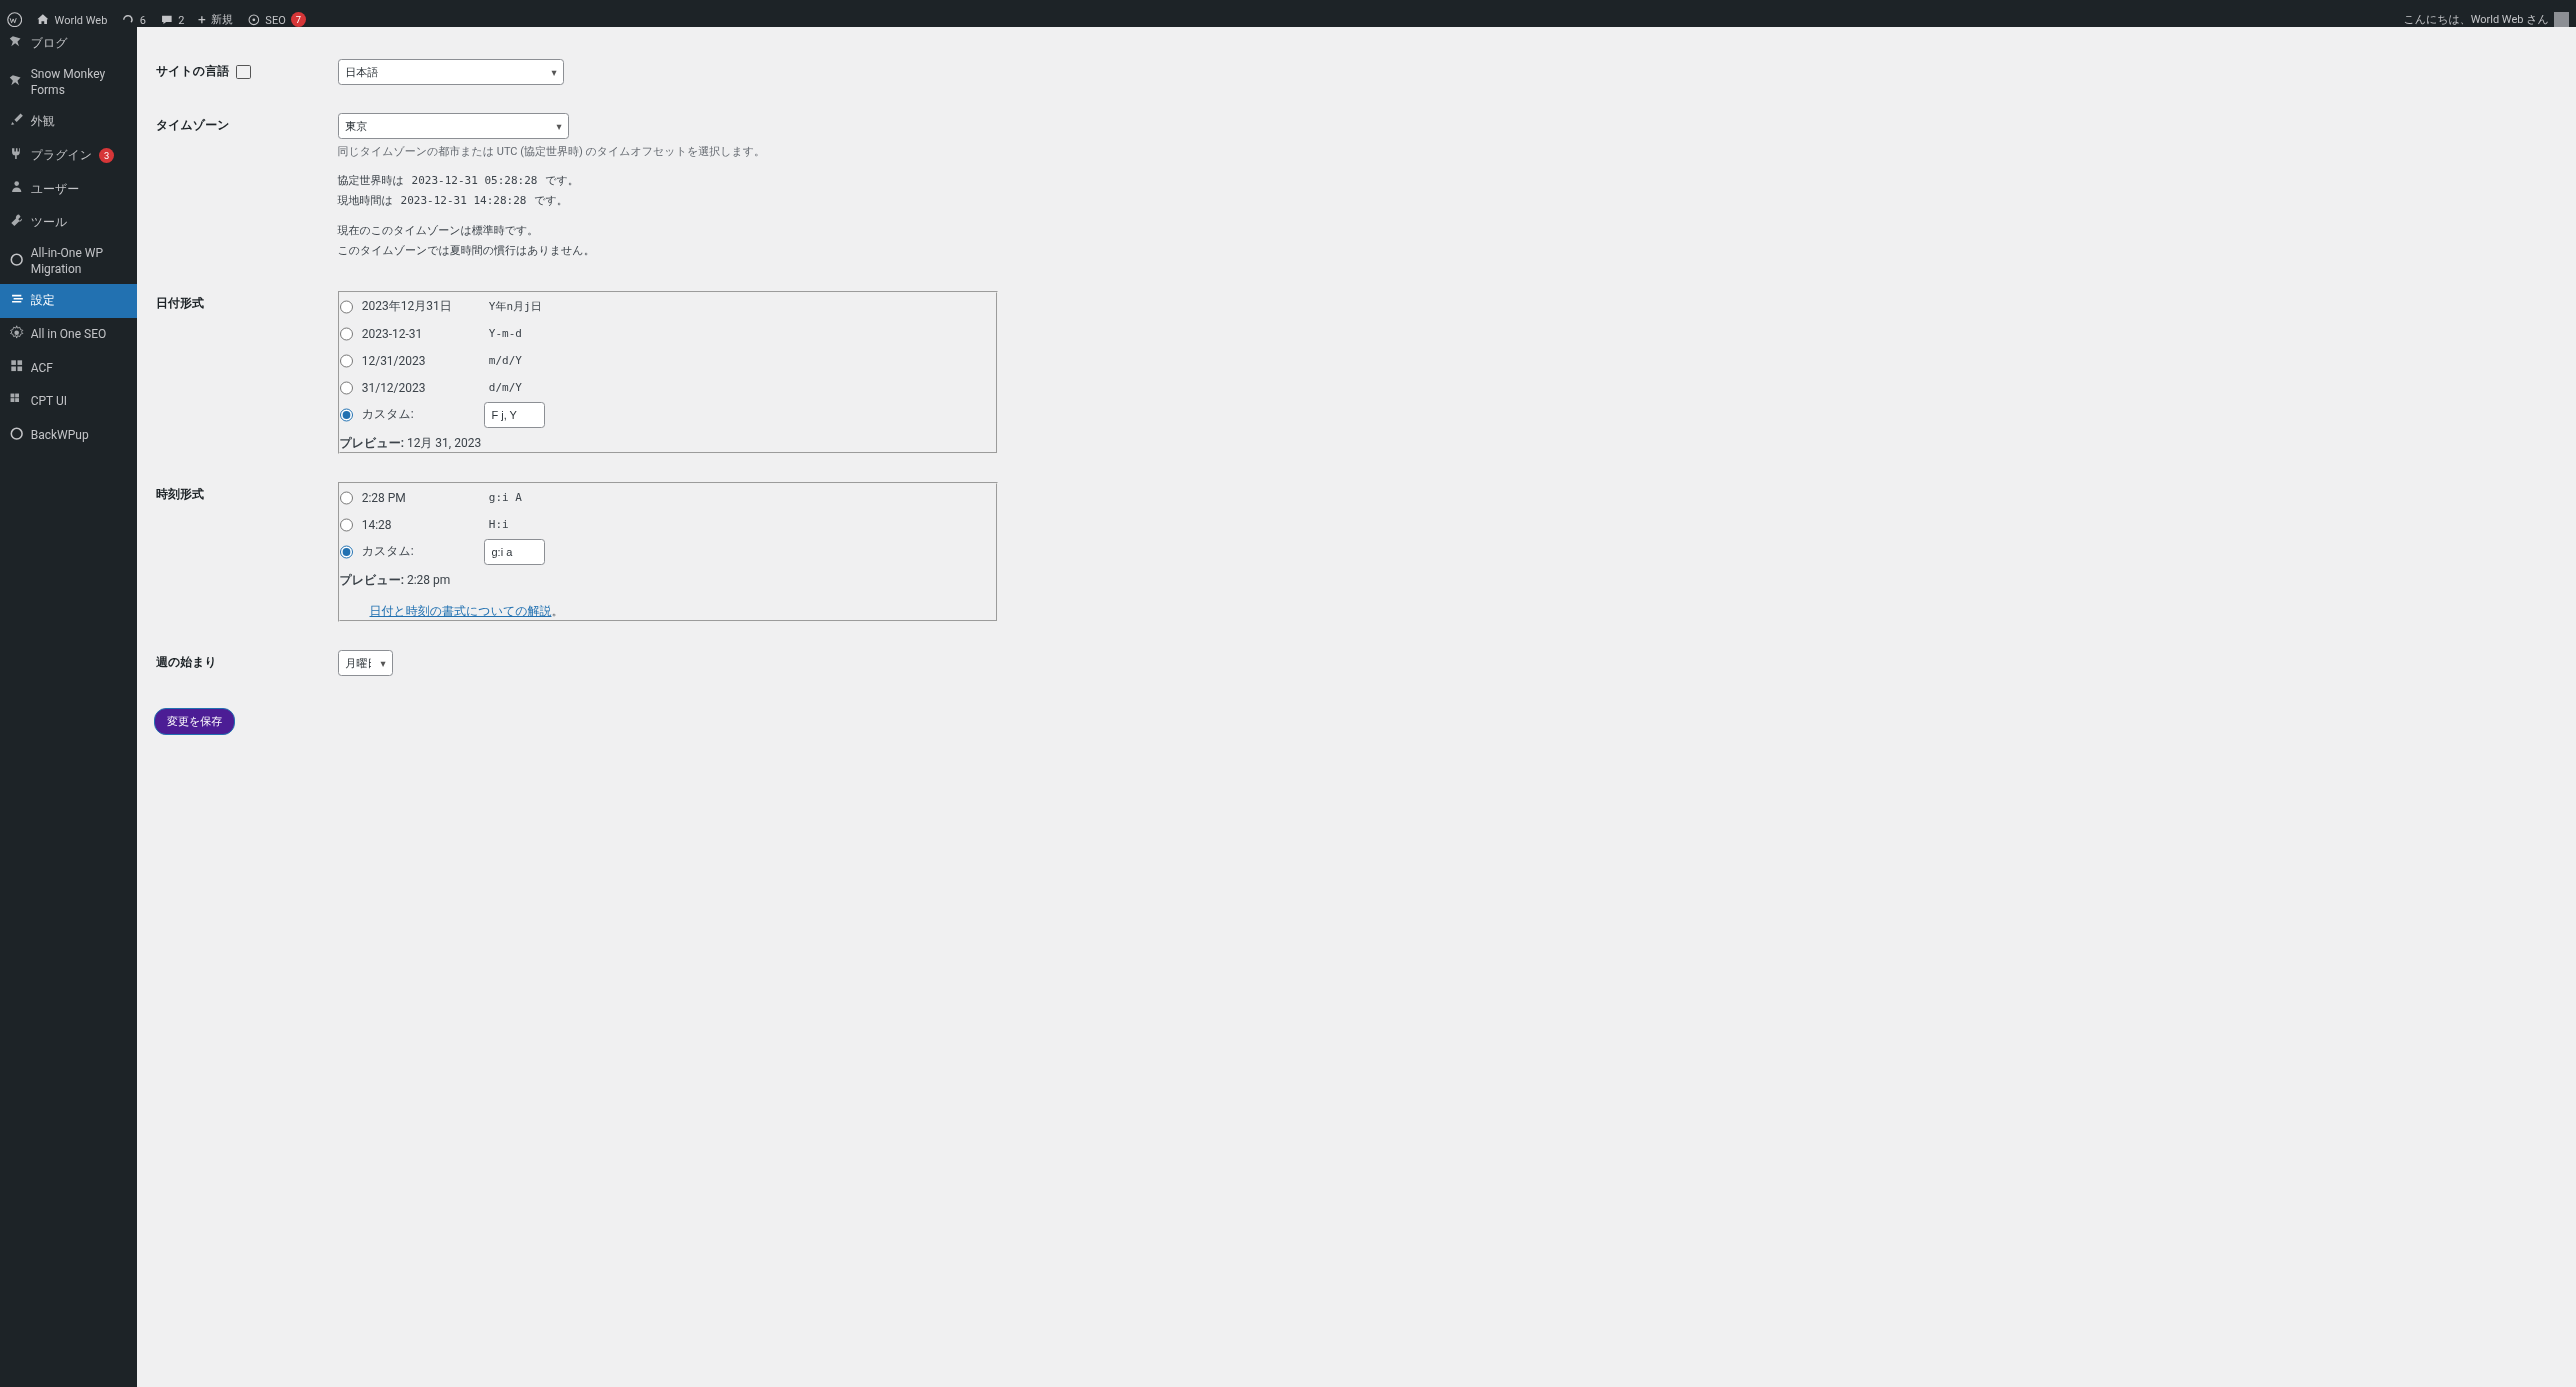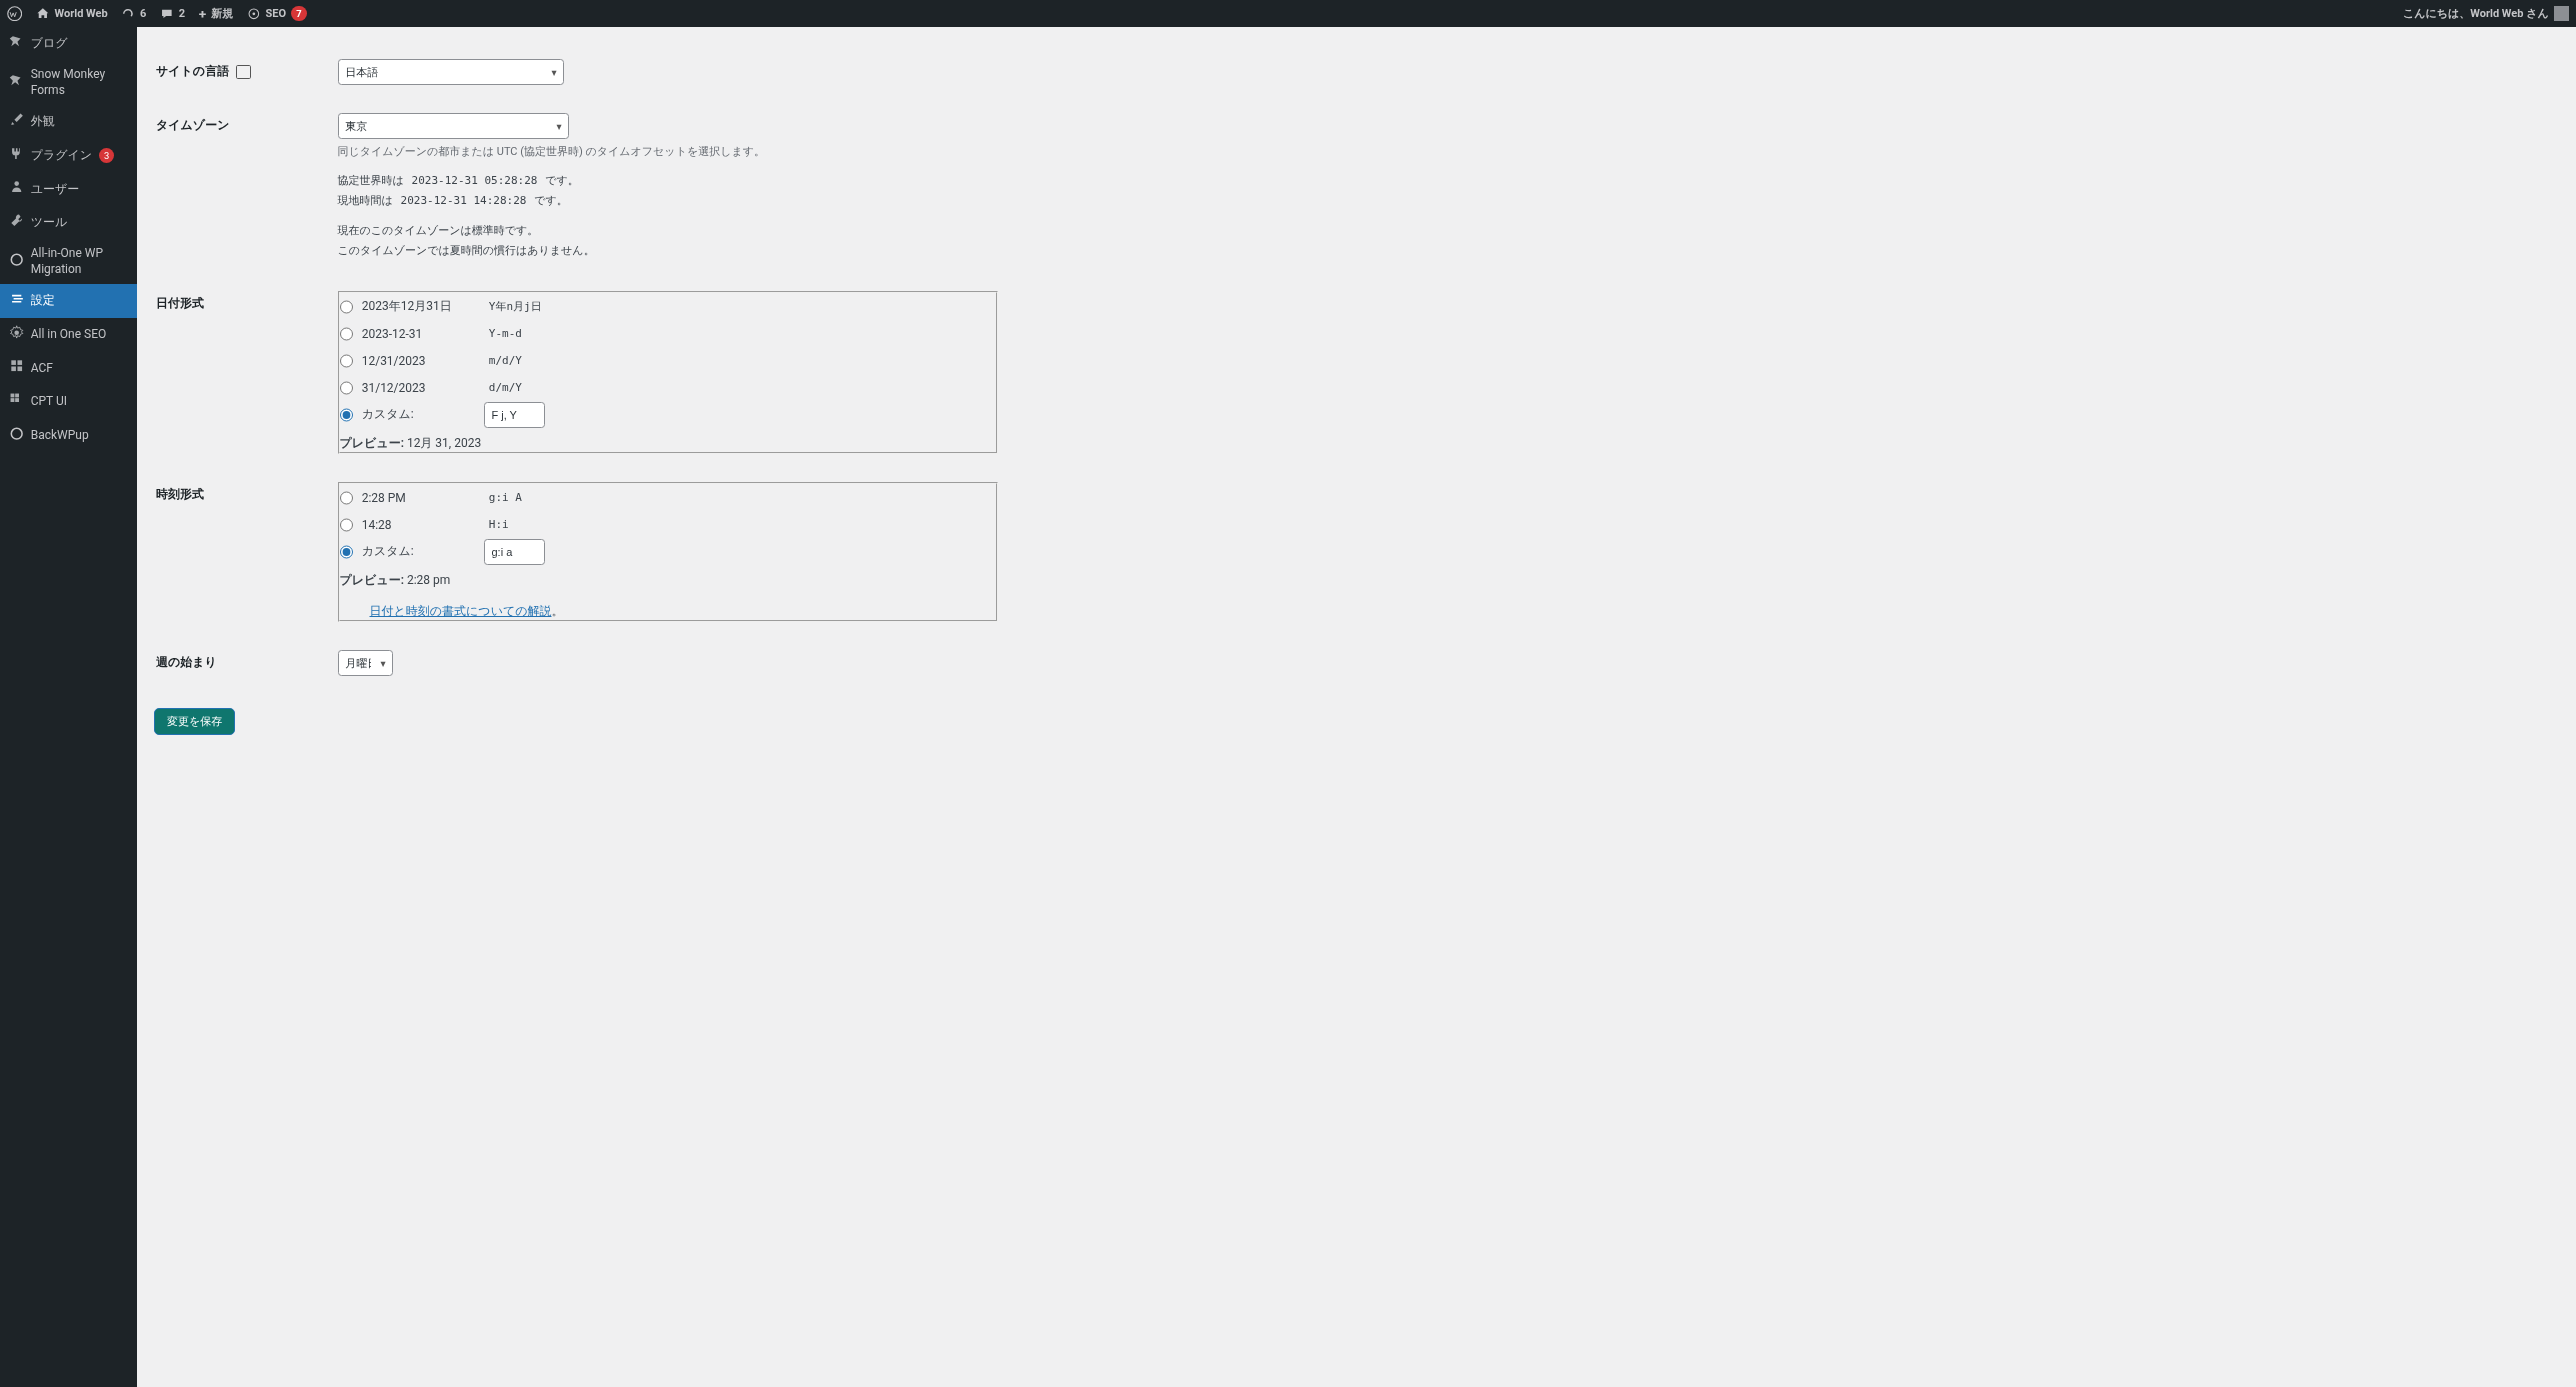--- a/index.html
+++ b/index.html
@@ -16,22 +16,22 @@
   background: #1d2327;
   color: #c3c4c7;
   display: flex;
   align-items: center;
   justify-content: space-between;
   z-index: 100;
   font-size: 11px;
 }
 #adminbar .left, #adminbar .right { display:flex; align-items:center; height:100%; }
 #adminbar .item {
-  display:flex; align-items:center; height:100%;
-  padding:0 6.8px; gap:5.1px; cursor:pointer; color:#c3c4c7;font-weight:bold;
+  display:flex; align-items:flex-end; height:100%;
+  padding:0 6.8px; gap:5.1px; cursor:pointer; color:#c3c4c7;
 }
 .badge-orange {
   background:#d63638; color:#fff; border-radius:8.5px;
   min-width:15.4px; height:15.4px; display:inline-flex;
   align-items:center; justify-content:center;
   font-size:9.4px; padding:0 4.3px;
 }
 .avatar {
   width:15.4px; height:15.4px; background:#8c8f94;
   display:inline-block;
@@ -95,22 +95,22 @@
 }
 fieldset label { display:flex; align-items:center; gap:8.5px; padding:3.4px 0;}
 fieldset .row { display:flex; align-items:center; gap:20px; min-height:27px;}
 fieldset .example { min-width:102px;}
 input[type=radio]{ width:13.7px; height:13.7px; accent-color:#2271b1;}
 .small-text { width:61px; font-size:11px; padding:3.4px 5.1px; min-height:24px;}
 .preview { font-size:12px; margin-top:7px;}
 .preview b{ font-weight:600;}
 a.link{ color:#2271b1; text-decoration:underline; cursor:pointer;padding-left:30px;}
 .button-primary{
-  background:#0f766e; color:#fff; border:0.9px solid #2271b1;
-  border-radius:5px; padding:5.1px 12px; font-size:11px; cursor:pointer;
+  background:#4c1d95; color:#fff; border:0.9px solid #2271b1;
+  border-radius:12px; padding:5.1px 12px; font-size:11px; cursor:pointer;
 }
 .lang-icon{ display:inline-flex; width:15.4px; height:13.7px; border:0.9px solid #555; border-radius:1.7px; margin-left:3.4px; vertical-align:middle;}
 </style>
 </head>
 <body>
 
 <div id="adminbar">
   <div class="left">
     <div class="item">
       <svg viewBox="0 0 20 20" width="15.4" height="15.4" fill="#c3c4c7">

